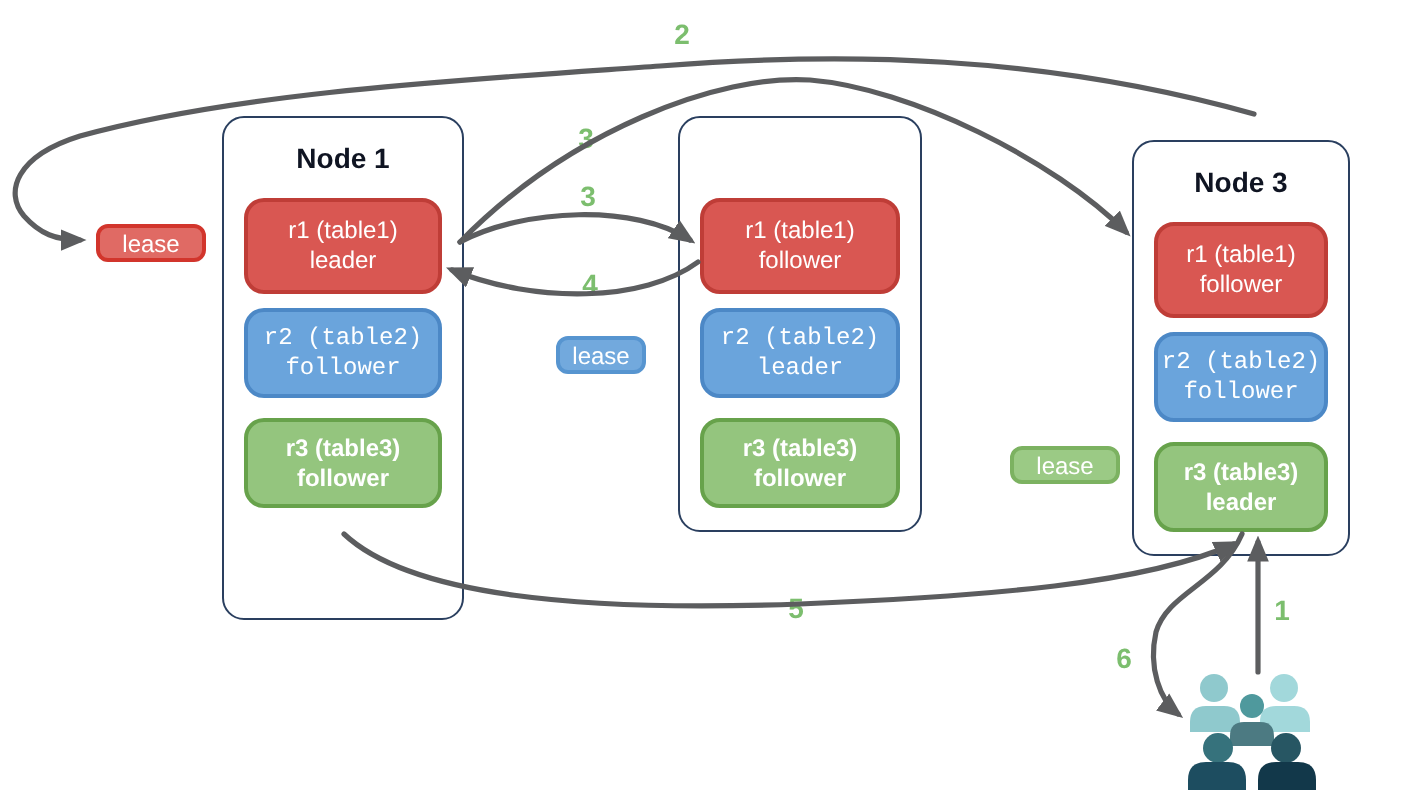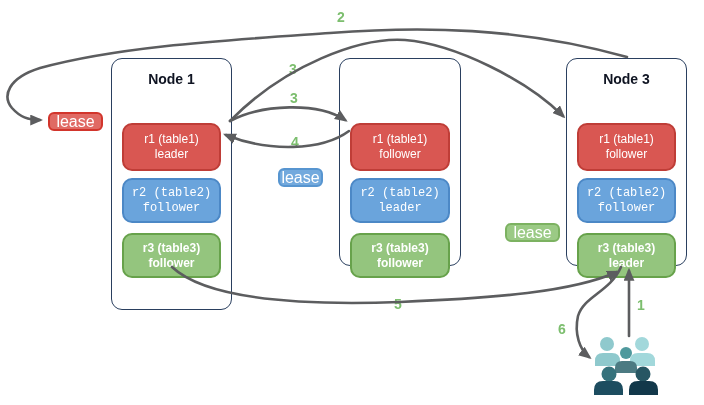--- a/index.html
+++ b/index.html
@@ -13,32 +13,32 @@
     border:1.5px solid var(--c-node_border,#2a3f5f);
     border-radius:11px;box-sizing:border-box;
   }
   .node-title{
     margin-top:12px;text-align:center;font-weight:bold;font-size:14px;
     color:#0f1422;line-height:16px;
   }
   .rep{
     position:absolute;left:10px;right:10px;border-radius:10px;box-sizing:border-box;
     display:flex;flex-direction:column;align-items:center;justify-content:center;
-    color:#fff;font-size:12px;line-height:15px;text-align:right;margin-top:24px;
+    color:#fff;font-size:12px;line-height:15px;text-align:right;
   }
   .rep.red{background:var(--c-red_fill,#d95752);border:2px solid var(--c-red_border,#bf3d37);}
   .rep.blue{background:var(--c-blue_fill,#6aa4dc);border:2px solid var(--c-blue_border,#4c88c6);font-family:Liberation Mono, monospace;}
   .rep.green{background:var(--c-green_fill,#94c57e);border:2px solid var(--c-green_border,#67a24b);font-weight:bold;}
   .rep-r1{top:40px;height:48px;}
   .rep-r2{top:95px;height:45px;}
   .rep-r3{top:150px;height:45px;}
   
   .lease{
     position:absolute;border-radius:6px;box-sizing:border-box;color:#fff;
-    font-size:16px;display:flex;align-items:center;justify-content:center;
+    font-size:12px;display:flex;align-items:center;justify-content:center;
   }
   .lease-red{background:var(--c-lease_red_fill,#e06a64);border:2px solid var(--c-lease_red_border,#d2352c);}
   .lease-blue{background:var(--c-lease_blue_fill,#72a9dd);border:2px solid var(--c-lease_blue_border,#5795d0);}
   .lease-green{background:var(--c-lease_green_fill,#9bca85);border:2px solid var(--c-lease_green_border,#7cb261);}
   
   .step{
     position:absolute;transform:translate(-50%,-50%);
     font-weight:bold;font-size:14px;color:var(--c-step_label,#7cbe6e);
   }
   
@@ -85,21 +85,21 @@
     <div class="rep blue rep-r2">
       <span>r2 (table2)</span>
       <span>leader</span>
     </div>
     <div class="rep green rep-r3">
       <span>r3 (table3)</span>
       <span>follower</span>
     </div>
   </div>
 
-  <div class="node" style="left:566px;top:58px;width:121px;height:208px;">
+  <div class="node" style="left:566px;top:70px;width:109px;height:208px;">
     <div class="node-title">Node 3</div>
     <div class="rep red rep-r1">
       <span>r1 (table1)</span>
       <span>follower</span>
     </div>
     <div class="rep blue rep-r2">
       <span>r2 (table2)</span>
       <span>follower</span>
     </div>
     <div class="rep green rep-r3">

